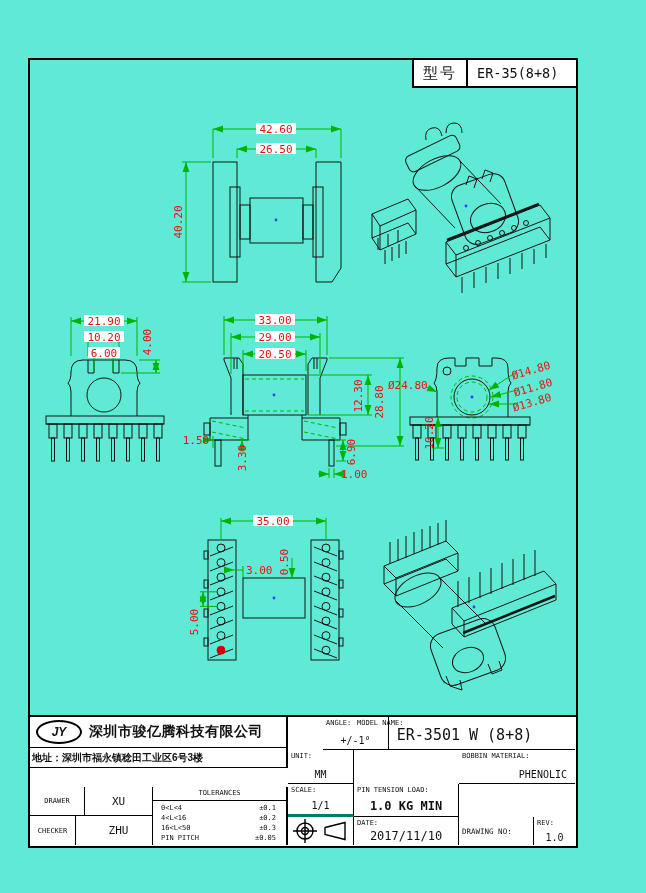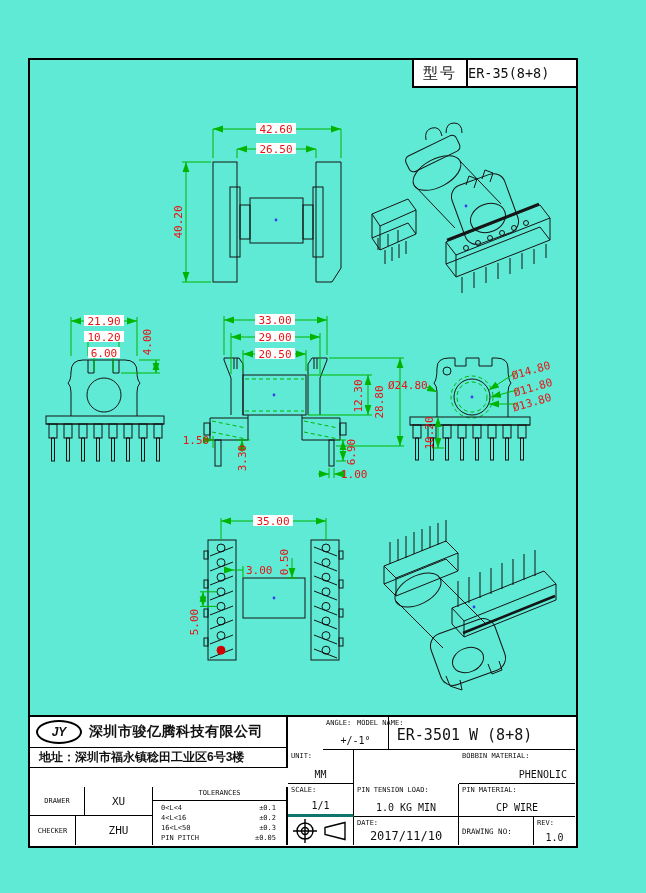--- a/index.html
+++ b/index.html
@@ -5,21 +5,21 @@
   html,body{margin:0;padding:0;background:#fff;}
   .page{position:relative;width:646px;height:893px;background:#5eead4;overflow:hidden;
         font-family:"Liberation Sans",sans-serif;color:#111;}
   .frame{position:absolute;left:28px;top:58px;width:550px;height:790px;
          border:2.5px solid #000;box-sizing:border-box;}
   
   .modelbox{position:absolute;left:412px;top:58px;width:166px;height:30px;
             border:2.5px solid #000;box-sizing:border-box;display:flex;background:#fff;z-index:4;}
   .modelbox .mlbl{width:52px;border-right:2px solid #000;display:flex;align-items:center;
                   justify-content:center;font-size:15px;letter-spacing:2px;font-family:"Liberation Serif",serif;}
-  .modelbox .mval{flex:1;display:flex;align-items:center;
+  .modelbox .mval{flex:1;display:flex;align-items:center;padding-left:9px;
                   font-family:"DejaVu Sans Mono",monospace;font-size:13.5px;}
   svg.draw{position:absolute;left:0;top:0;z-index:2;}
   .g{fill:none;stroke:#141414;stroke-width:1;}
   .g2{fill:none;stroke:#141414;stroke-width:2.6;}
   .dl{fill:none;stroke:#00b400;stroke-width:1;}
   .dldash{fill:none;stroke:#00b400;stroke-width:1;stroke-dasharray:4 3;}
   .dt{font-family:"DejaVu Sans Mono",monospace;font-size:11px;fill:#e81212;}
   .tbg{fill:#ffffff;}
   .bluedot{fill:#3a3af0;}
   
@@ -298,21 +298,21 @@
       <circle class="bluedot" cx="474" cy="607" r="1.4"></circle>
     </g>
   </svg>
 
   <div class="tblock">
 
     <div class="cell" style="left:0;top:0;width:258px;height:31px;border-right:2px solid #000;border-bottom:1.5px solid #000;display:flex;align-items:center;padding-left:6px;gap:7px;">
       <div class="logo">JY</div>
       <div class="cn" style="font-size:14px;letter-spacing:0.5px;font-family:Liberation Mono, monospace;">深圳市骏亿腾科技有限公司</div>
     </div>
-    <div class="cell cn" style="left:0;top:31px;width:258px;height:20px;border-right:2px solid #000;border-bottom:1px solid #000;display:flex;align-items:center;padding-left:9px;font-size:12px;">
+    <div class="cell cn" style="left:0;top:31px;width:258px;height:20px;border-right:2px solid #000;border-bottom:1px solid #000;display:flex;align-items:center;padding-left:2px;font-size:10px;">
       <span>地址：深圳市福永镇稔田工业区6号3楼</span>
     </div>
     <div class="cell" style="left:0;top:70px;width:55px;height:29px;border-right:1px solid #000;border-bottom:1px solid #000;display:flex;align-items:center;justify-content:center;font-size:7px;">
       <span>DRAWER</span>
     </div>
     <div class="cell" style="left:55px;top:70px;width:68px;height:29px;border-right:1.5px solid #000;border-bottom:1px solid #000;display:flex;align-items:center;justify-content:center;font-size:11px;">
       <span>XU</span>
     </div>
     <div class="cell" style="left:0;top:99px;width:46px;height:29px;border-right:1px solid #000;display:flex;align-items:center;justify-content:center;font-size:7px;">
       <span>CHECKER</span>
@@ -355,25 +355,21 @@
     <div class="cell" style="left:429px;top:33px;width:116px;height:34px;border-bottom:1px solid #000;">
       <span class="lab">BOBBIN MATERIAL:</span>
       <span class="cval" style="text-align:right;padding-right:8px;">PHENOLIC</span>
     </div>
     <div class="cell" style="left:258px;top:67px;width:66px;height:33px;border-right:1px solid #000;border-bottom:3px solid #0f766e;">
       <span class="lab">SCALE:</span>
       <span class="cval">1/1</span>
     </div>
     <div class="cell" style="left:324px;top:67px;width:105px;height:33px;border-right:1px solid #000;border-bottom:1px solid #000;">
       <span class="lab">PIN TENSION LOAD:</span>
-      <span class="cval" style="font-size:10px;">1.0 KG MIN</span>
-    </div>
-    <div class="cell" style="left:429px;top:67px;width:116px;height:33px;border-bottom:1px solid #000;">
-      <span class="lab">PIN MATERIAL:</span>
-      <span class="cval">CP WIRE</span>
+      <span class="cval" style="font-size:12px;font-weight:bold;">1.0 KG MIN</span>
     </div>
     <div class="cell" style="left:258px;top:100px;width:66px;height:28px;border-right:1px solid #000;display:flex;align-items:center;justify-content:center;">
       <svg width="58" height="26" viewBox="0 0 58 26">
         <g fill="none" stroke="#000" stroke-width="1.4">
           <circle cx="13" cy="13" r="8"></circle>
           <circle cx="13" cy="13" r="3.5"></circle>
           <path d="M1,13 H25 M13,1 V25"></path>
           <path d="M33,9.5 L53,4.5 V21.5 L33,16.5 Z M33,9.5 V16.5"></path>
         </g>
       </svg>

